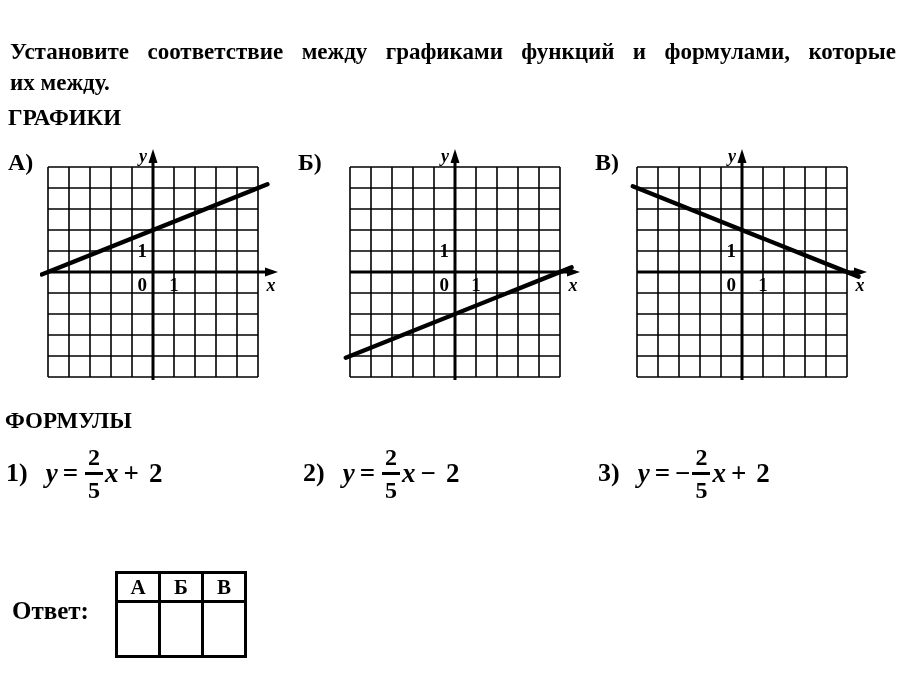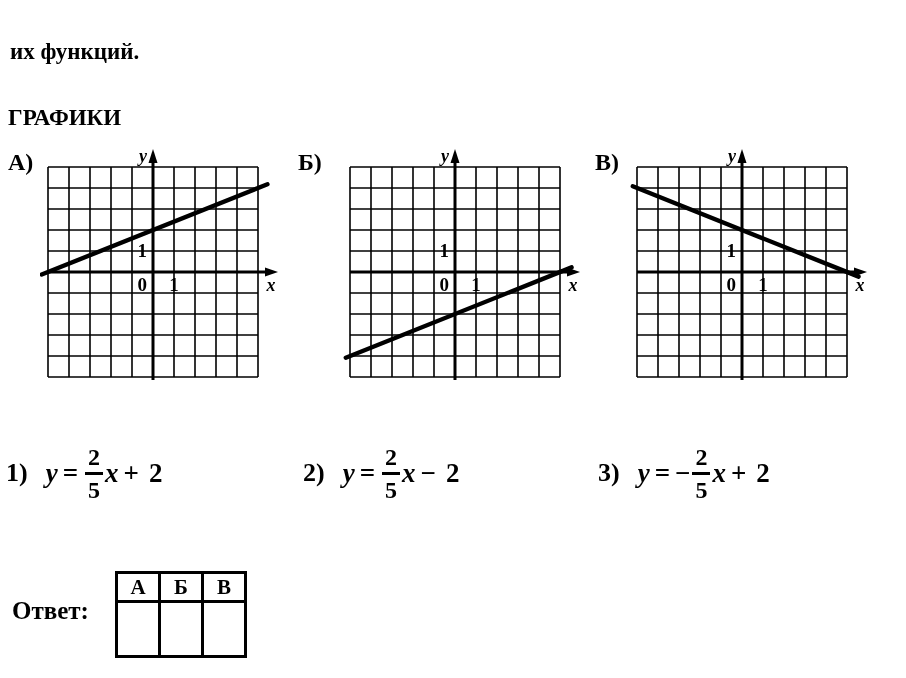--- a/index.html
+++ b/index.html
@@ -48,21 +48,22 @@
   table.answer th { width:38px; height:26px; font-weight:bold; font-size:21px;
                     text-align:center; padding:0 1px; }
   table.answer td { height:50px; }
 </style>
 </head>
 <body>
 
 <div class="page">
 
   <div class="title">
-    <span class="l2">их функций.</span>
+    <span class="l1">Установите соответствие между графиками функций и формулами, которые</span>
+    <span class="l2">их между.</span>
   </div>
 
   <div class="heading h-graphs">ГРАФИКИ</div>
 
   <div class="graph g0">
     <span class="glabel">А)</span>
     <svg width="238" height="240" viewBox="0 0 238 240">
         <line x1="8" y1="22" x2="8" y2="232" stroke="#000" stroke-width="1.6"></line>
         <line x1="8" y1="22" x2="218" y2="22" stroke="#000" stroke-width="1.6"></line>
         <line x1="29" y1="22" x2="29" y2="232" stroke="#000" stroke-width="1.6"></line>
@@ -167,20 +168,21 @@
         <polygon points="238,127 225,122.5 225,131.5" fill="#000"></polygon>
         <line x1="3.799999999999997" y1="41.31999999999999" x2="229.55" y2="131.62" stroke="#000" stroke-width="4.4" stroke-linecap="round"></line>
         <text x="107" y="17" text-anchor="end" font-size="18" font-weight="bold" font-family="&quot;Liberation Serif&quot;, serif" font-style="italic">y</text>
         <text x="231" y="146" text-anchor="middle" font-size="18" font-weight="bold" font-family="&quot;Liberation Serif&quot;, serif" font-style="italic">x</text>
         <text x="107" y="112" text-anchor="end" font-size="19" font-weight="bold" font-family="&quot;Liberation Serif&quot;, serif">1</text>
         <text x="107" y="146" text-anchor="end" font-size="19" font-weight="bold" font-family="&quot;Liberation Serif&quot;, serif">0</text>
         <text x="134" y="146" text-anchor="middle" font-size="19" font-weight="bold" font-family="&quot;Liberation Serif&quot;, serif">1</text>
       </svg>
   </div>
 
+  <div class="heading h-formulas">ФОРМУЛЫ</div>
 
   <div class="formula f0">
     <span class="fnum">1)</span>
     <span class="math">
       <span class="mi">y</span>
       <span class="mo">=</span>
       <span class="mo sign"></span>
       <span class="frac">
         <span class="num">2</span>
         <span class="bar"></span>

